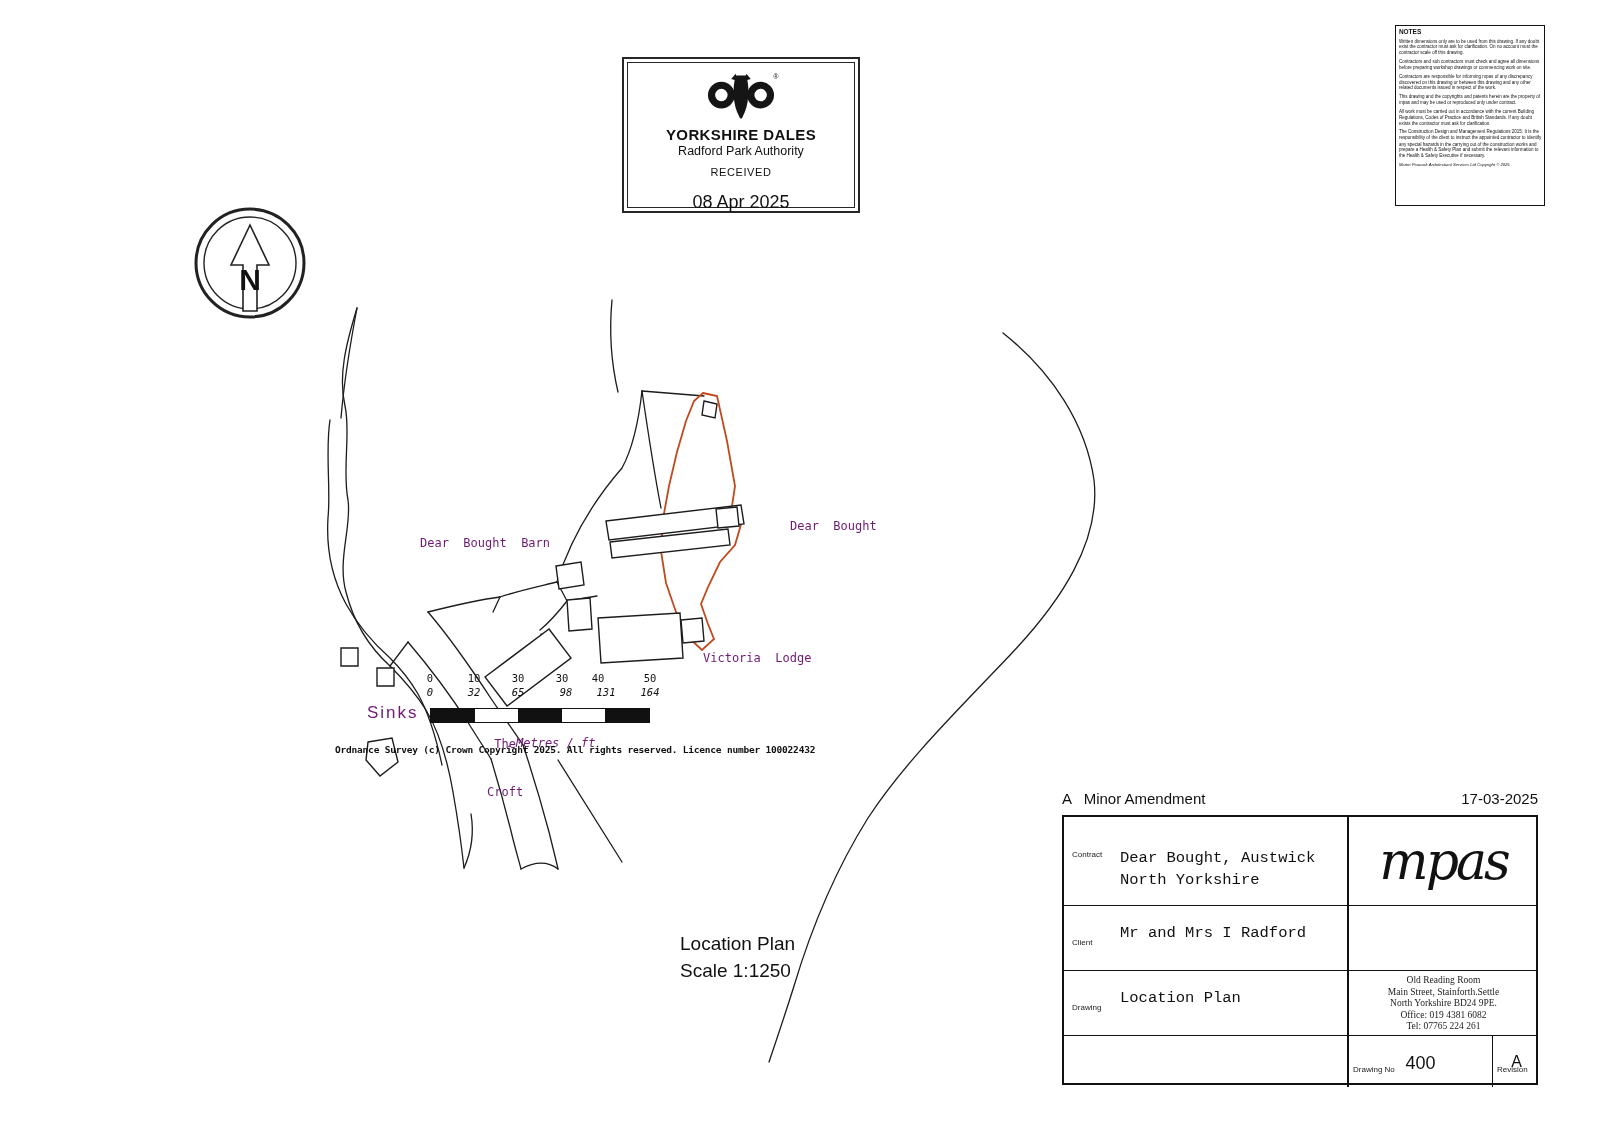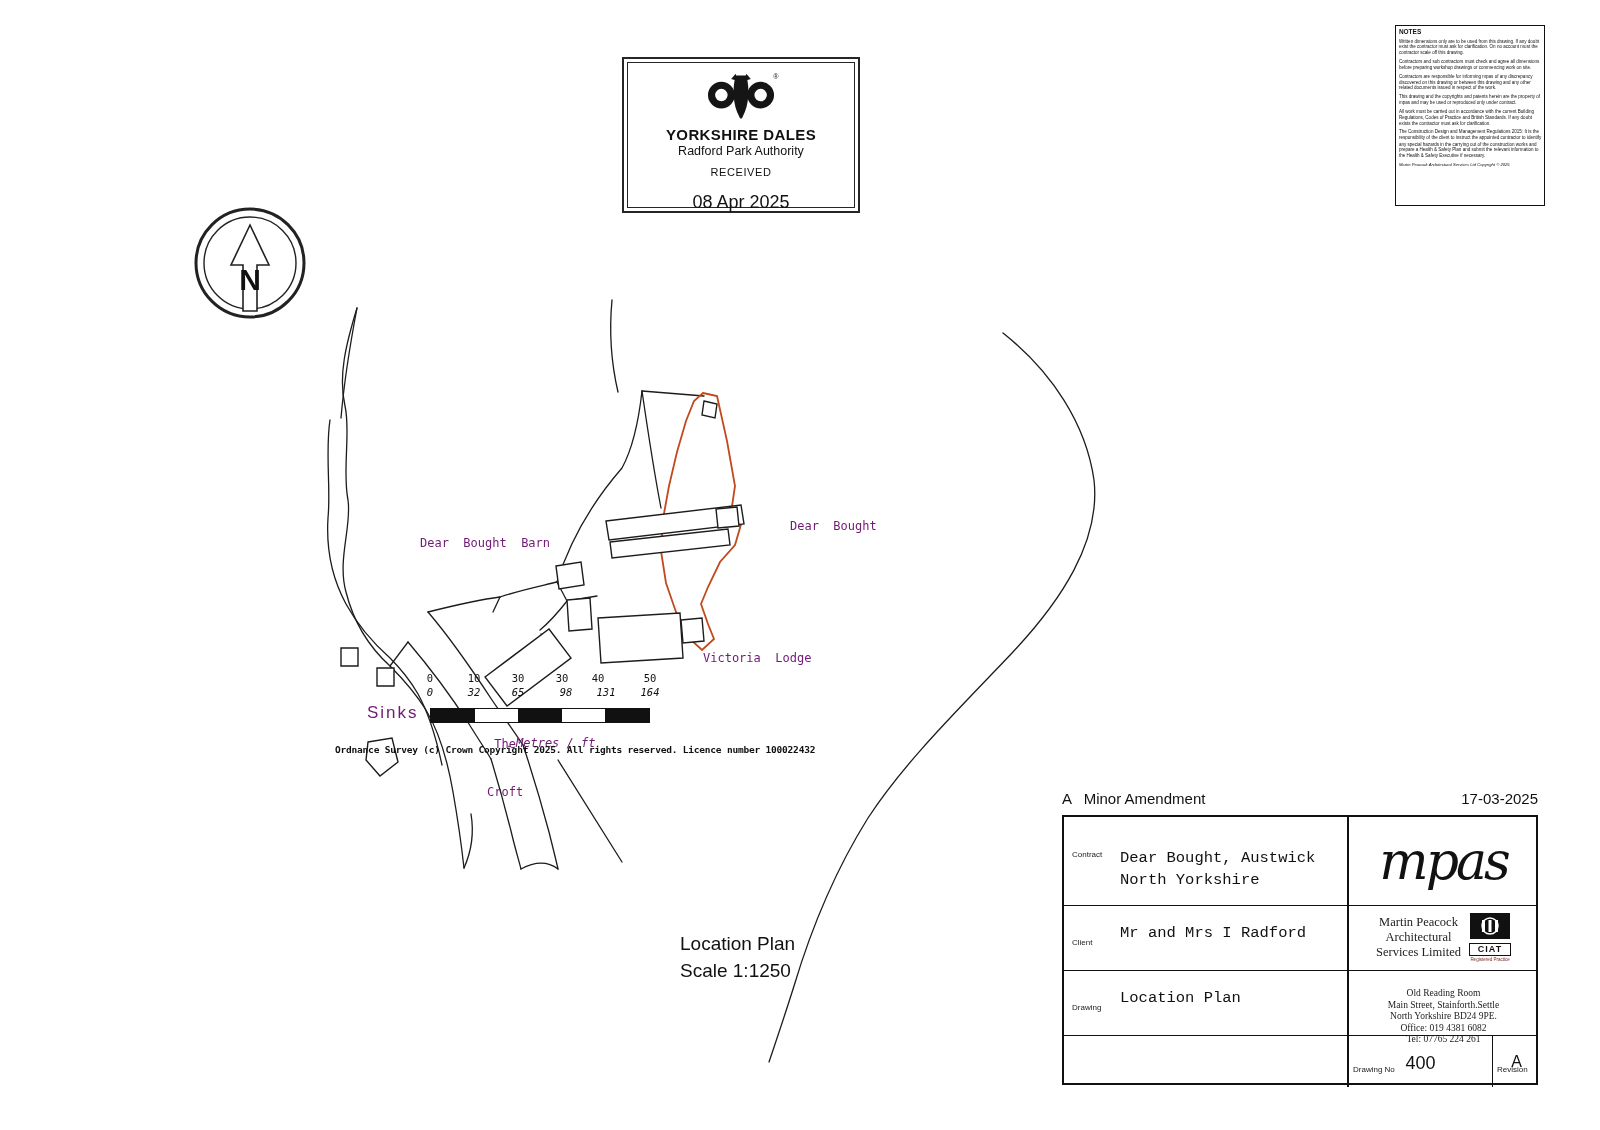--- a/index.html
+++ b/index.html
@@ -74,21 +74,21 @@
   .tb-dno { position:absolute; left:283px; top:218px; width:145px; height:52px; border-left:2px solid #111; }
   .tb-rev { position:absolute; left:428px; top:218px; width:48px; height:52px; border-left:1.5px solid #111; }
 
   .tb-logo { position:absolute; left:283px; top:0; width:193px; height:88px; display:flex; align-items:center; justify-content:center; }
   .mpas { font-family:"DejaVu Serif", serif; font-style:italic; font-size:52px; letter-spacing:-3px; }
   .tb-company { position:absolute; left:283px; top:88px; width:193px; height:65px; display:flex; align-items:center; justify-content:center; gap:8px; }
   .company-lines { font-family:"Liberation Serif", serif; font-size:12.5px; line-height:15px; text-align:center; color:#222; }
   .ciat { width:42px; text-align:center; }
   .ciat-text { border:1px solid #111; font-size:9px; font-weight:bold; letter-spacing:1px; line-height:11px; }
   .ciat-sub { font-size:4.5px; color:#7a1f1f; margin-top:1px; }
-  .tb-address { position:absolute; left:283px; top:153px; width:193px; height:65px; padding-top:18px; text-align:center; font-family:"Liberation Serif", serif; font-size:9.5px; line-height:11.5px; color:#222; }
+  .tb-address { position:absolute; left:283px; top:153px; width:193px; height:65px; padding-top:5px; text-align:center; font-family:"Liberation Serif", serif; font-size:9.5px; line-height:11.5px; color:#222; }
 </style>
 </head>
 <body>
 
 <div class="page">
 
   <svg class="abs north" viewBox="0 0 116 118">
     <circle cx="58" cy="59" r="54" fill="none" stroke="#222" stroke-width="3"></circle>
     <circle cx="58" cy="59" r="46" fill="none" stroke="#222" stroke-width="1.4"></circle>
     <polygon points="58,21 77,61 65,61 65,107 51,107 51,61 39,61" fill="#ffffff" stroke="#222" stroke-width="1.6"></polygon>
@@ -249,38 +249,20 @@
     </div>
     <div class="tb-rev">
       <div class="tb-cell-label" style="left:4px; top:2px">Revision</div>
       <div class="tb-bigval" style="font-size:16px">A</div>
     </div>
 
     <div class="tb-logo">
       <span class="mpas">mpas</span>
     </div>
 
-    <div class="tb-company">
-      <div class="company-lines">
-        <div>Martin Peacock</div>
-        <div>Architectural</div>
-        <div>Services Limited</div>
-      </div>
-      <div class="ciat">
-        <svg width="40" height="26" viewBox="0 0 40 26">
-          <rect x="0" y="0" width="40" height="26" fill="#111"></rect>
-          <circle cx="20" cy="13" r="8" fill="none" stroke="#fff" stroke-width="1.4"></circle>
-          <rect x="12" y="7" width="3" height="12" fill="#fff"></rect>
-          <rect x="18.5" y="7" width="3" height="12" fill="#fff"></rect>
-          <rect x="25" y="7" width="3" height="12" fill="#fff"></rect>
-        </svg>
-        <div class="ciat-text">CIAT</div>
-        <div class="ciat-sub">Registered Practice</div>
-      </div>
-    </div>
 
     <div class="tb-address">
       <div>Old Reading Room</div>
       <div>Main Street, Stainforth.Settle</div>
       <div>North Yorkshire BD24 9PE.</div>
       <div>Office: 019 4381 6082</div>
       <div>Tel: 07765 224 261</div>
     </div>
   </div>
 

